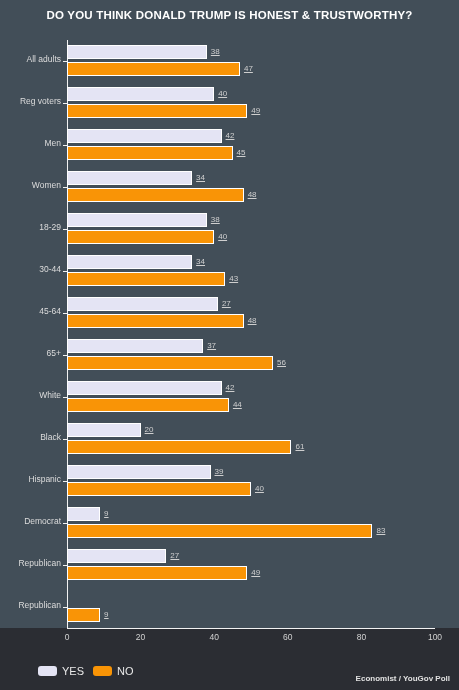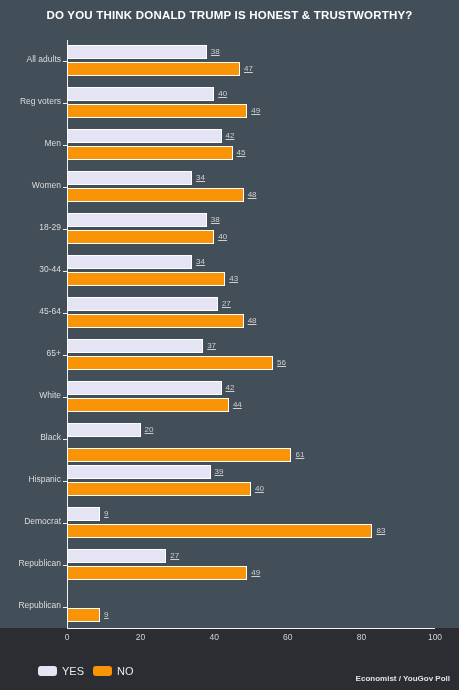--- a/index.html
+++ b/index.html
@@ -279,21 +279,21 @@
           <span class="bar-value" style="left: 165.92px;">44</span>
         </div>
       </div>
       <div class="group">
         <div class="cat-label">Black</div>
         <div class="y-tick"></div>
         <div class="bar-slot yes" style="width: 368px;">
           <div class="bar yes" style="width: 73.6px;"></div>
           <span class="bar-value" style="left: 77.6px;">20</span>
         </div>
-        <div class="bar-slot no" style="width: 368px; margin-top: 8px;">
+        <div class="bar-slot no" style="width: 368px;">
           <div class="bar no" style="width: 224.48px;"></div>
           <span class="bar-value" style="left: 228.48px;">61</span>
         </div>
       </div>
       <div class="group">
         <div class="cat-label">Hispanic</div>
         <div class="y-tick"></div>
         <div class="bar-slot yes" style="width: 368px;">
           <div class="bar yes" style="width: 143.52px;"></div>
           <span class="bar-value" style="left: 147.52px;">39</span>

